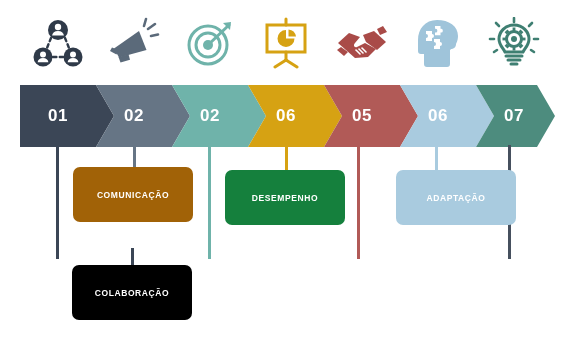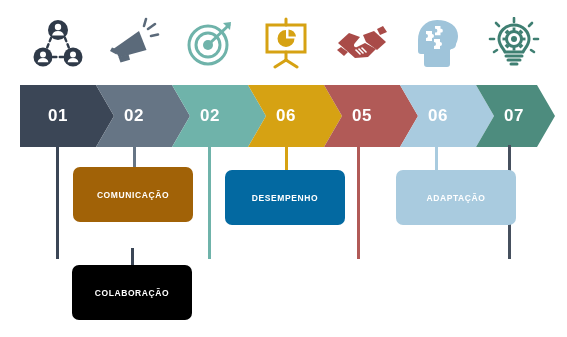--- a/index.html
+++ b/index.html
@@ -244,21 +244,21 @@
   <div class="connector" style="left:357px; top:145px; height:114px; background:#b15a57"></div>
   <div class="connector" style="left:435px; top:145px; height:26px;  background:#a9cbdf"></div>
   <div class="connector" style="left:508px; top:145px; height:114px; background:#46505e"></div>
 
   <div class="connector" style="left:131px; top:248px; height:18px; background:#3b4656"></div>
 
   <div class="label-box" style="left:73px; top:167px; width:120px; height:55px; background:#a16207">
     <span>COMUNICAÇÃO</span>
   </div>
 
-  <div class="label-box" style="left:225px; top:170px; width:120px; height:55px; background:#0369a1">
+  <div class="label-box" style="left:225px; top:170px; width:120px; height:55px; background:#15803d">
     <span>DESEMPENHO</span>
   </div>
 
   <div class="label-box" style="left:396px; top:170px; width:120px; height:55px; background:#a9cbdf">
     <span style="color:#ffffff">ADAPTAÇÃO</span>
   </div>
 
   <div class="label-box" style="left:72px; top:265px; width:120px; height:55px; background:#000000">
     <span>COLABORAÇÃO</span>
   </div>

